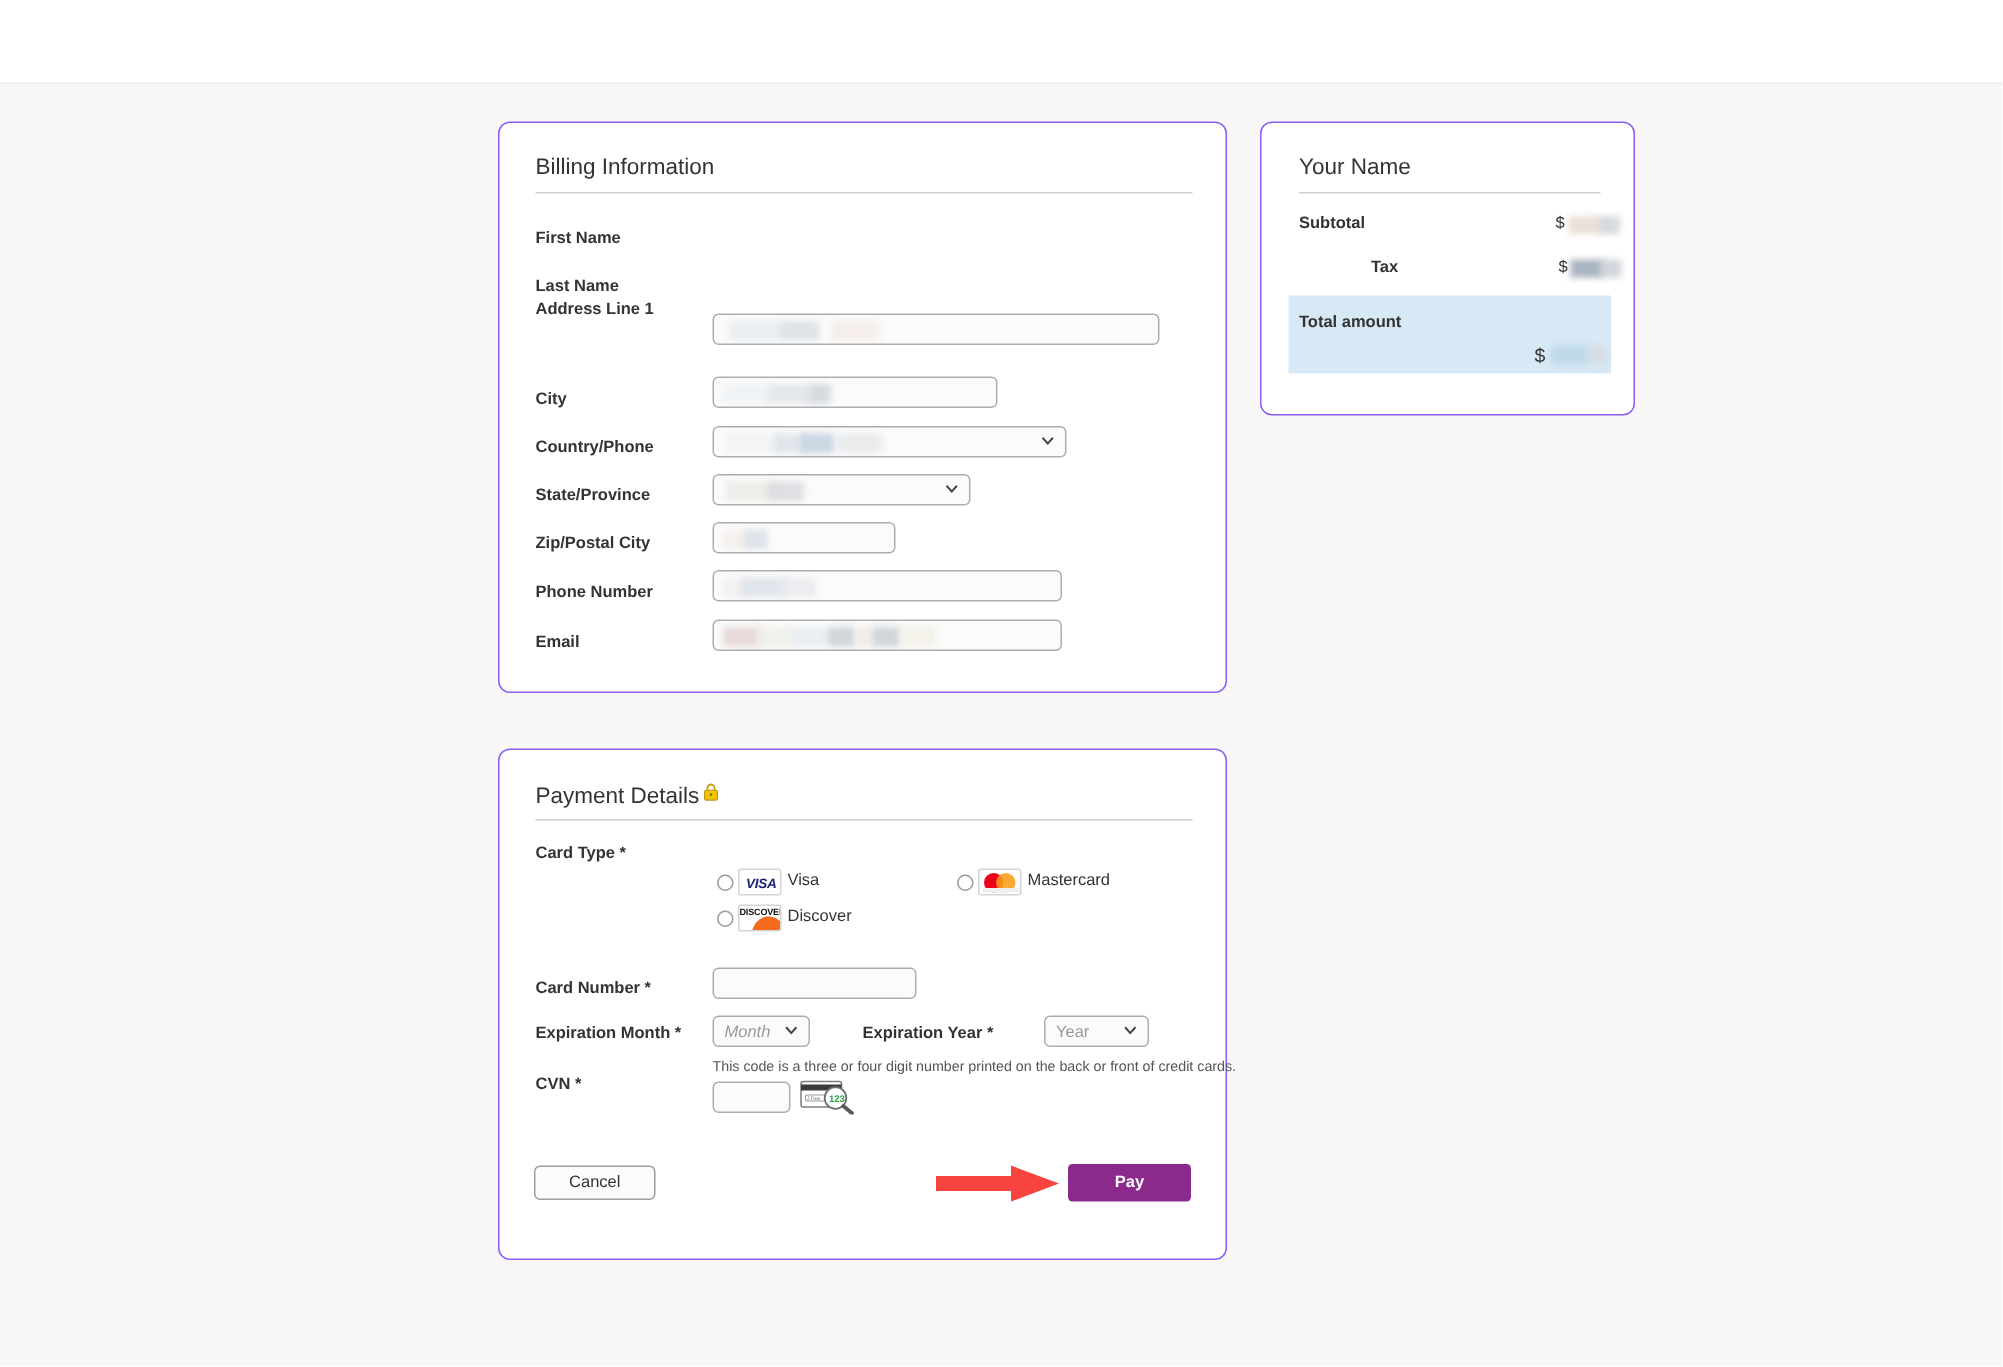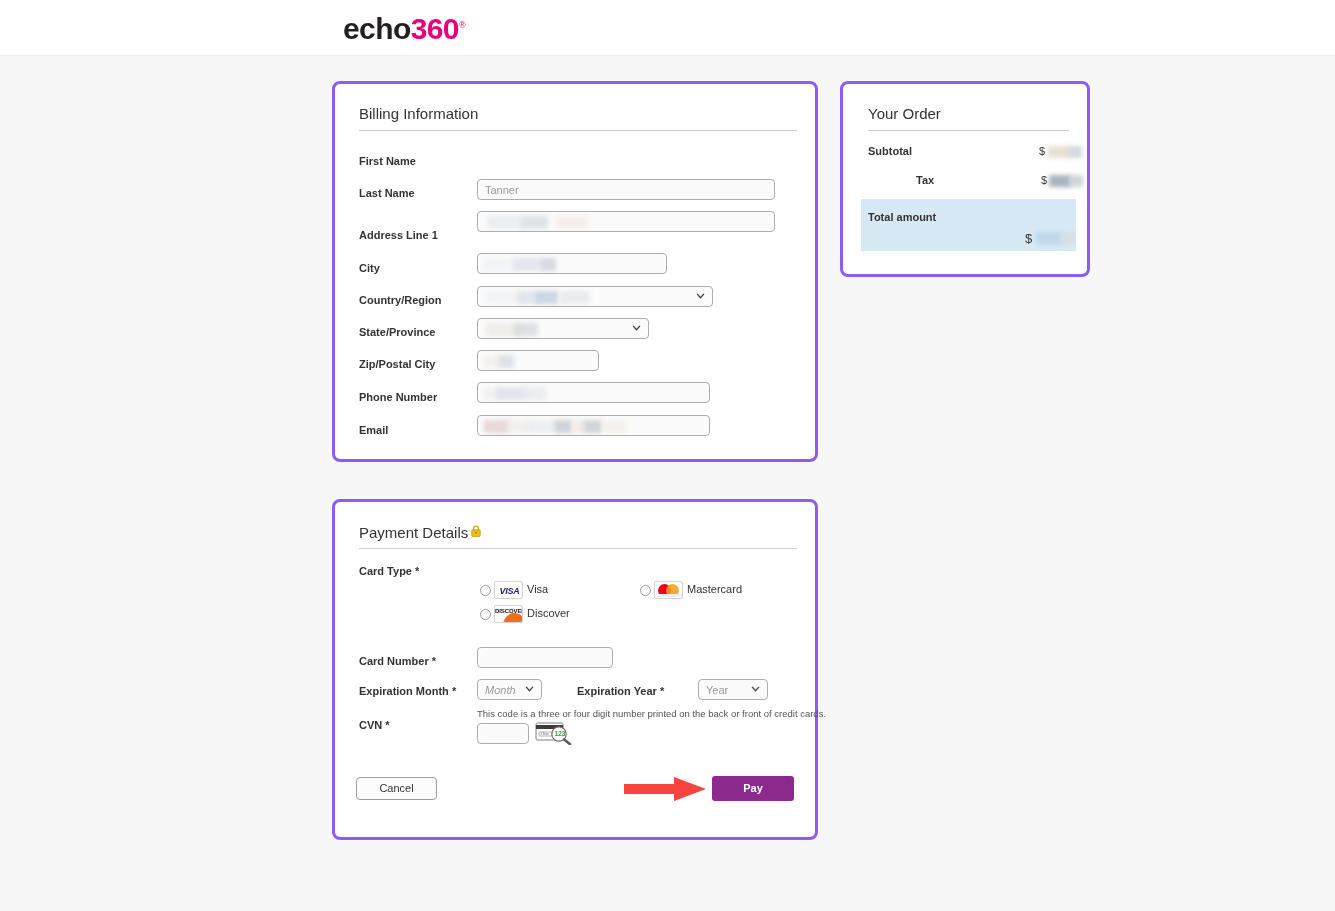--- a/index.html
+++ b/index.html
@@ -39,21 +39,21 @@
   .page-bg {
     position: absolute; left: 0; top: 55px;
     width: 1335px; height: 856px;
     background: #f7f7f7;
     border-top: 1px solid #ededed;
   }
   
   .card {
     position: absolute;
     background: #ffffff;
-    border: 3px solid #8b5cf6;
+    border: 1px solid #8b5cf6;
     border-radius: 8px;
   }
   #billing-card { left: 332px; top: 81px; width: 486px; height: 381px; }
   #order-card   { left: 840px; top: 81px; width: 250px; height: 196px; }
   #payment-card { left: 332px; top: 499px; width: 486px; height: 341px; }
 
   .card-title {
     position: absolute;
     font-size: 15px; font-weight: normal;
     color: #333333;
@@ -225,54 +225,46 @@
     position: absolute; left: 622px; top: 775px;
     width: 86px; height: 28px;
     pointer-events: none;
   }
 </style>
 </head>
 <body>
 
 <div id="page">
 
-  <div class="header">
-    <div class="logo">
-      <span class="echo">echo</span><span class="threesixty">360</span><span class="reg">®</span>
-    </div>
-  </div>
 
   <div class="page-bg"></div>
 
   <div class="card" id="billing-card">
     <div class="card-title">Billing Information</div>
     <div class="card-rule"></div>
 
     <div class="f-label" style="left:24px; top:70px;">First Name</div>
 
     <div class="f-label" style="left:24px; top:102px;">Last Name</div>
-    <div class="f-input" style="left:142px; top:95px; width:298px;">
-      <span class="ph">Tanner</span>
-    </div>
-
-    <div class="f-label" style="left:24px; top:144px;text-align:right;">Address Line 1</div>
+
+    <div class="f-label" style="left:24px; top:117px;text-align:right;">Address Line 1</div>
     <div class="f-input" style="left:142px; top:127px; width:298px;">
       <span class="redact" style="left:10px; width:36px; background:#e7ecef;"></span>
       <span class="redact" style="left:44px; width:26px; background:#dadfe3;"></span>
       <span class="redact" style="left:78px; width:32px; background:#f4ece8;"></span>
     </div>
 
     <div class="f-label" style="left:24px; top:177px;">City</div>
     <div class="f-input" style="left:142px; top:169px; width:190px;">
       <span class="redact" style="left:6px; width:32px; background:#eef1f4;"></span>
       <span class="redact" style="left:36px; width:30px; background:#dfe3e8;"></span>
       <span class="redact" style="left:64px; width:14px; background:#cfd5dc;"></span>
     </div>
 
-    <div class="f-label" style="left:24px; top:209px;">Country/Region</div>
+    <div class="f-label" style="left:24px; top:209px;">Country/Phone</div>
     <div class="f-select" style="left:142px; top:202px; width:236px;">
       <span class="redact" style="left:8px; width:40px; background:#f0f2f4;"></span>
       <span class="redact" style="left:40px; width:22px; background:#dde3ea;"></span>
       <span class="redact" style="left:58px; width:22px; background:#c3d0e0;"></span>
       <span class="redact" style="left:82px; width:30px; background:#e6e8ea;"></span>
       <svg class="sel-arrow" viewBox="0 0 10 7">
         <path d="M1 1 L5 5.5 L9 1" fill="none" stroke="#444" stroke-width="1.6"></path>
       </svg>
     </div>
 
@@ -304,21 +296,21 @@
       <span class="redact" style="left:28px; width:24px; background:#f0eeea;"></span>
       <span class="redact" style="left:50px; width:26px; background:#e7edf1;"></span>
       <span class="redact" style="left:76px; width:18px; background:#c9ced3;"></span>
       <span class="redact" style="left:94px; width:14px; background:#f1eae6;"></span>
       <span class="redact" style="left:106px; width:18px; background:#c9ced3;"></span>
       <span class="redact" style="left:124px; width:24px; background:#f3efe8;"></span>
     </div>
   </div>
 
   <div class="card" id="order-card">
-    <div class="card-title">Your Order</div>
+    <div class="card-title">Your Name</div>
     <div class="card-rule"></div>
 
     <div class="o-label" style="left:25px; top:61px;">Subtotal</div>
     <div class="o-amt" style="left:196px; top:61px;">$</div>
     <span class="redact" style="left:205px; top:62px; width:22px; height:12px; background:#e6dbce; position:absolute;"></span>
     <span class="redact" style="left:225px; top:62px; width:14px; height:12px; background:#cfd3d8; position:absolute;"></span>
 
     <div class="o-label" style="left:25px; top:90px;margin-left:48px;">Tax</div>
     <div class="o-amt" style="left:198px; top:90px;">$</div>
     <span class="redact" style="left:206px; top:91px; width:22px; height:12px; background:#9aa7b5; position:absolute;"></span>

